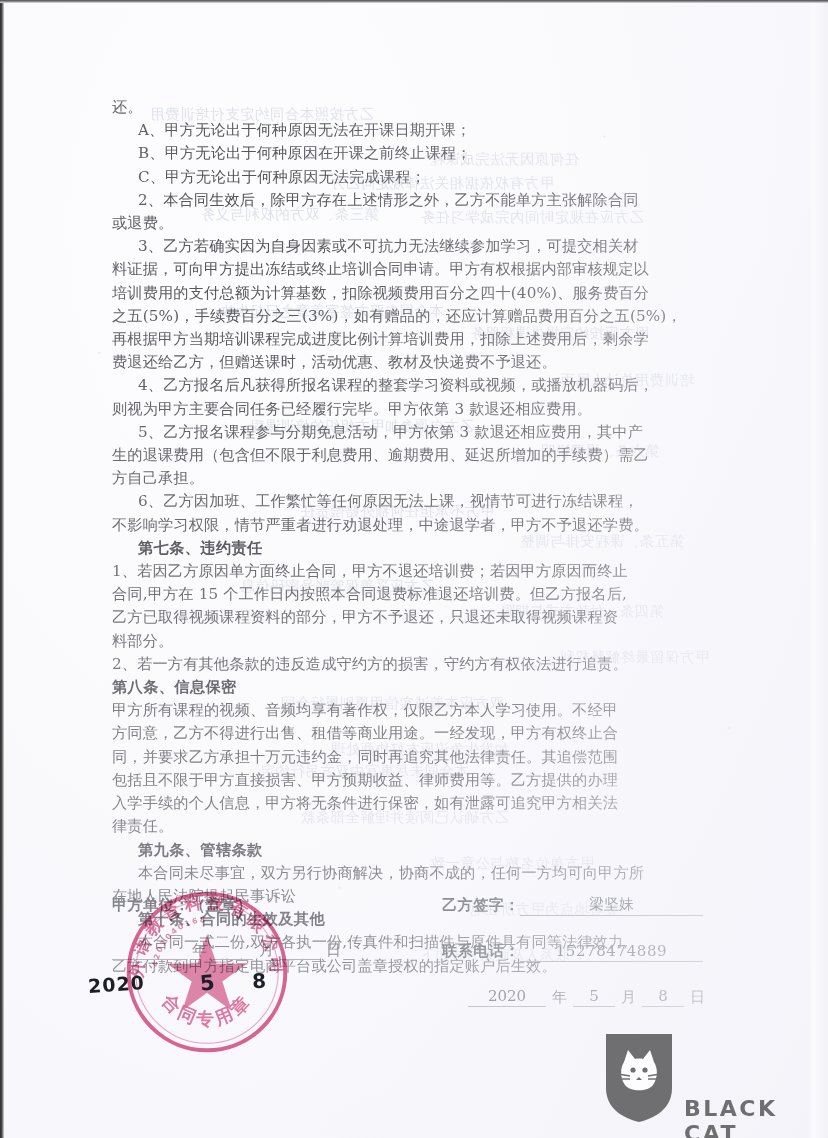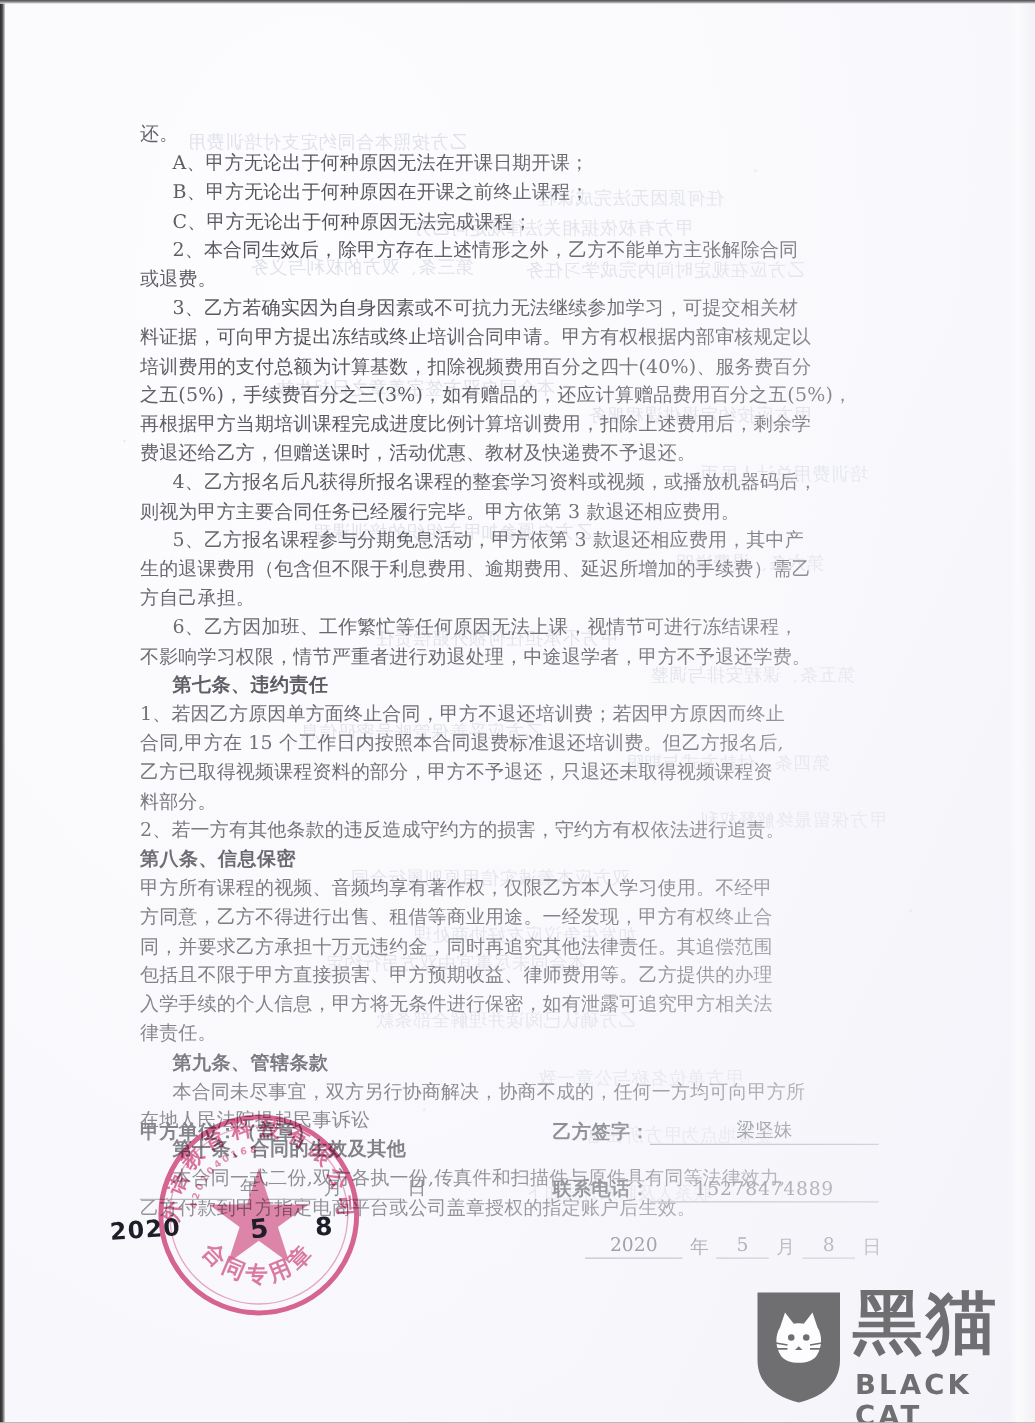--- a/index.html
+++ b/index.html
@@ -317,21 +317,20 @@
   <div class="blackcat">
     <svg class="bc-shield" viewBox="0 0 70 92" xmlns="http://www.w3.org/2000/svg">
       <path d="M2,2 H68 V56 C68,76 52,86 35,90 C18,86 2,76 2,56 Z" fill="#6f6f72"></path>
       <path d="M20,30 L24,18 L31,27 C33,26.4 37,26.4 39,27 L46,18 L50,30
                C54,36 54,46 49,53 C44,60 26,60 21,53 C16,46 16,36 20,30 Z" fill="#fdfdff"></path>
       <circle cx="29" cy="38" r="2.6" fill="#6f6f72"></circle>
       <circle cx="41" cy="38" r="2.6" fill="#6f6f72"></circle>
       <path d="M35,45 L32,48 L38,48 Z" fill="#6f6f72"></path>
       <path d="M14,42 L26,44 M14,47 L26,47 M44,44 L56,42 M44,47 L56,47" stroke="#6f6f72" stroke-width="1.4" fill="none"></path>
     </svg>
-    <div class="bc-han">黑猫</div>
     <div class="bc-en">BLACK CAT</div>
   </div>
 
   <div class="paper-tint"></div>
   <div class="paper-speck"></div>
   <div class="edge-right"></div>
   <div class="edge-left"></div>
   <div class="edge-top"></div>
 </div>
 

